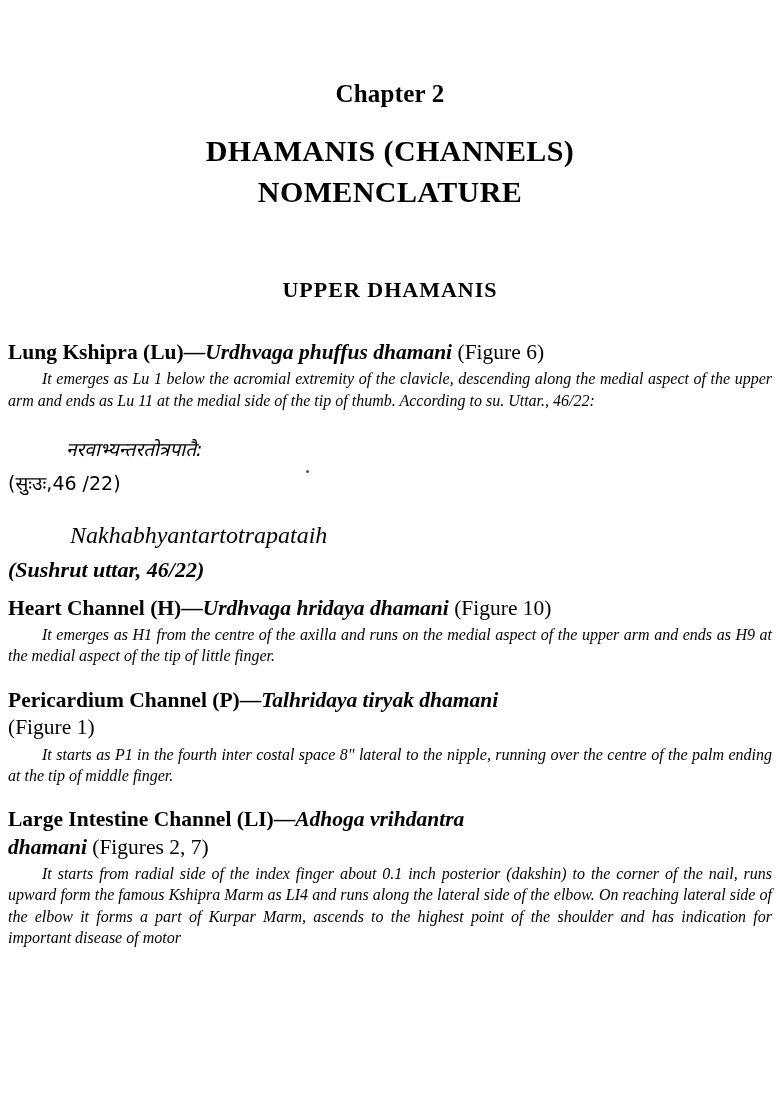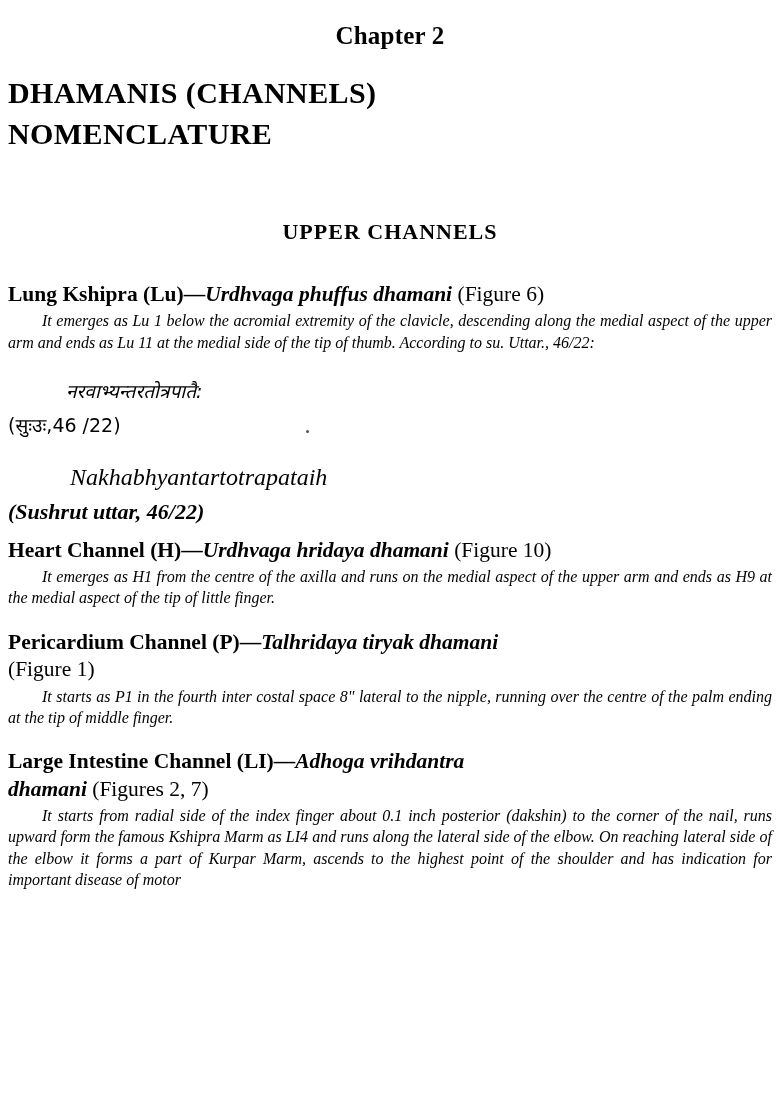--- a/index.html
+++ b/index.html
@@ -15,30 +15,32 @@
     color: #000000;
   }
   .page {
     position: relative;
     width: 780px;
     height: 1108px;
     padding: 0;
     box-sizing: border-box;
   }
   .content {
-    padding: 22px 8px 0 8px;
+    padding: 40px 8px 0 8px;
+    margin-top: 40px;
   }
   .chapter-label {
     text-align: center;
     font-weight: bold;
     font-size: 25px;
     letter-spacing: 0.2px;
     margin: 0 0 22px 0;
   }
   .doc-title {
+    text-align: center;
     font-weight: bold;
     font-size: 30px;
     line-height: 1.38;
     letter-spacing: 0.4px;
     margin: 0 0 64px 0;
   }
   .doc-title .line {
     display: block;
   }
   .section-head {
@@ -114,21 +116,21 @@
 <div class="page">
   <div class="content">
 
     <div class="chapter-label">Chapter 2</div>
 
     <div class="doc-title">
       <span class="line">DHAMANIS (CHANNELS)</span>
       <span class="line">NOMENCLATURE</span>
     </div>
 
-    <div class="section-head">UPPER  CHANNELS</div>
+    <div class="section-head">UPPER  DHAMANIS</div>
 
     <div class="entry">
       <div class="entry-head">
         <span>Lung Kshipra (Lu)—</span><span class="ital">Urdhvaga phuffus dhamani</span><span class="reg"> (Figure 6)</span>
       </div>
       <p class="body-text">It emerges as Lu 1 below the acromial extremity of the clavicle, descending along the medial aspect of the upper arm and ends as Lu 11 at the medial side of the tip of thumb. According to su. Uttar., 46/22:</p>
       <div class="sanskrit">नरवाभ्यन्तरतोत्रपातै:</div>
       <div class="sanskrit-ref">(सुःउः,46 /22)</div>
       <div class="translit">Nakhabhyantartotrapataih</div>
       <div class="citation">(Sushrut uttar,  46/22)</div>

